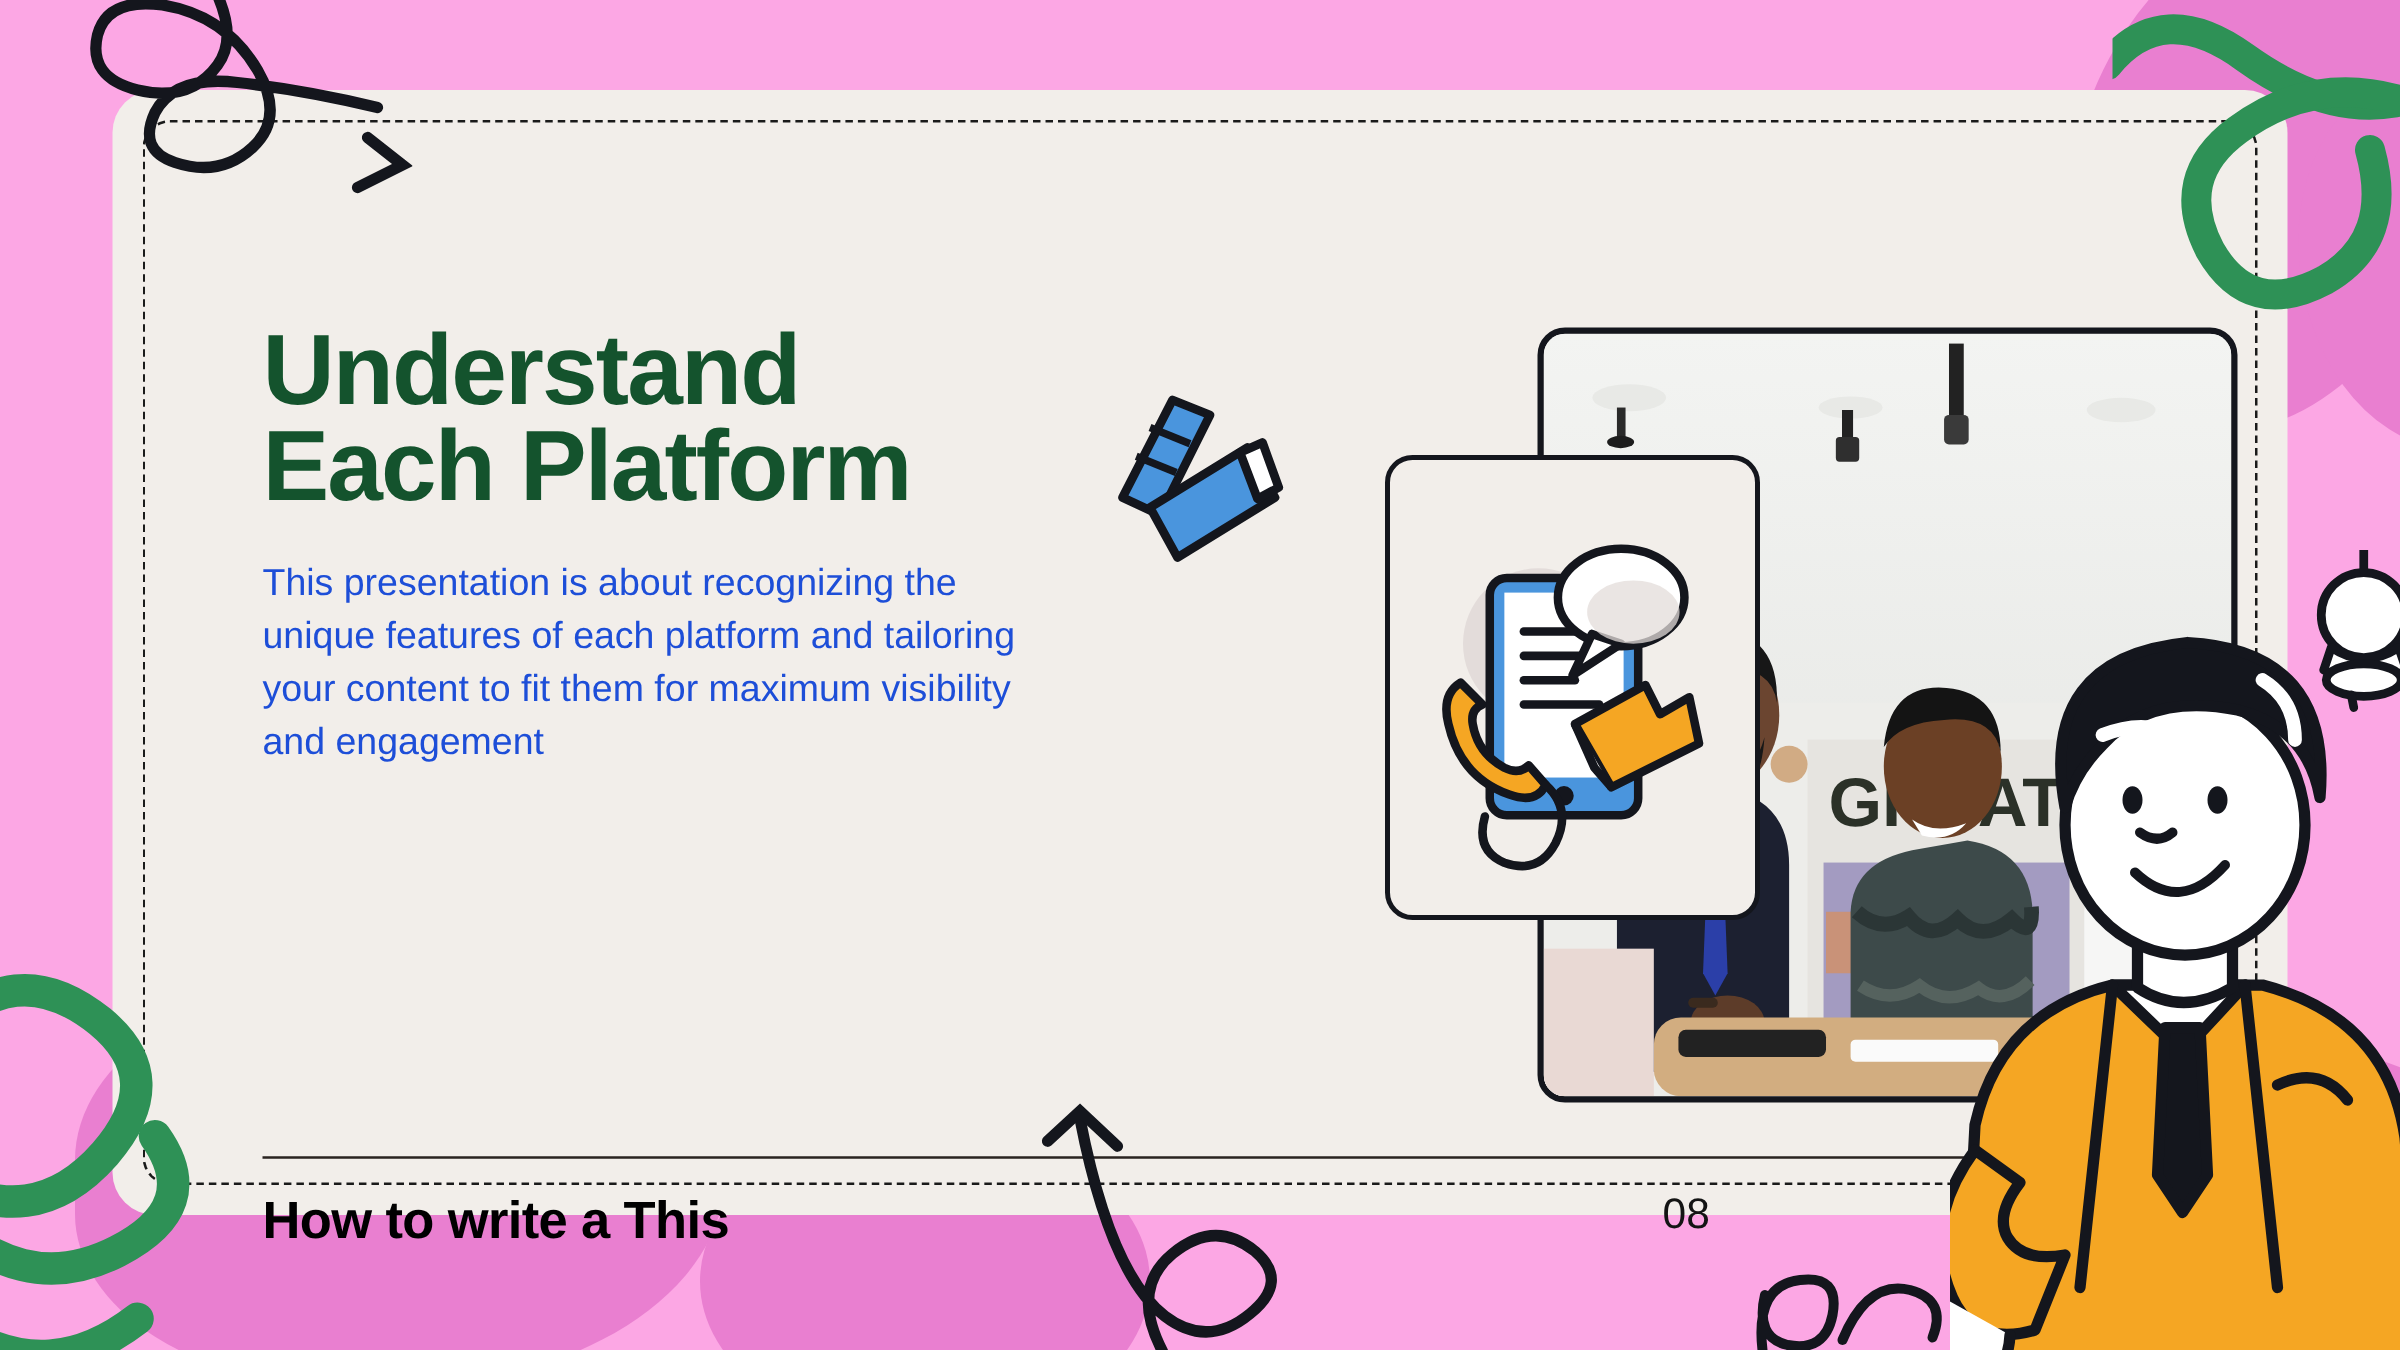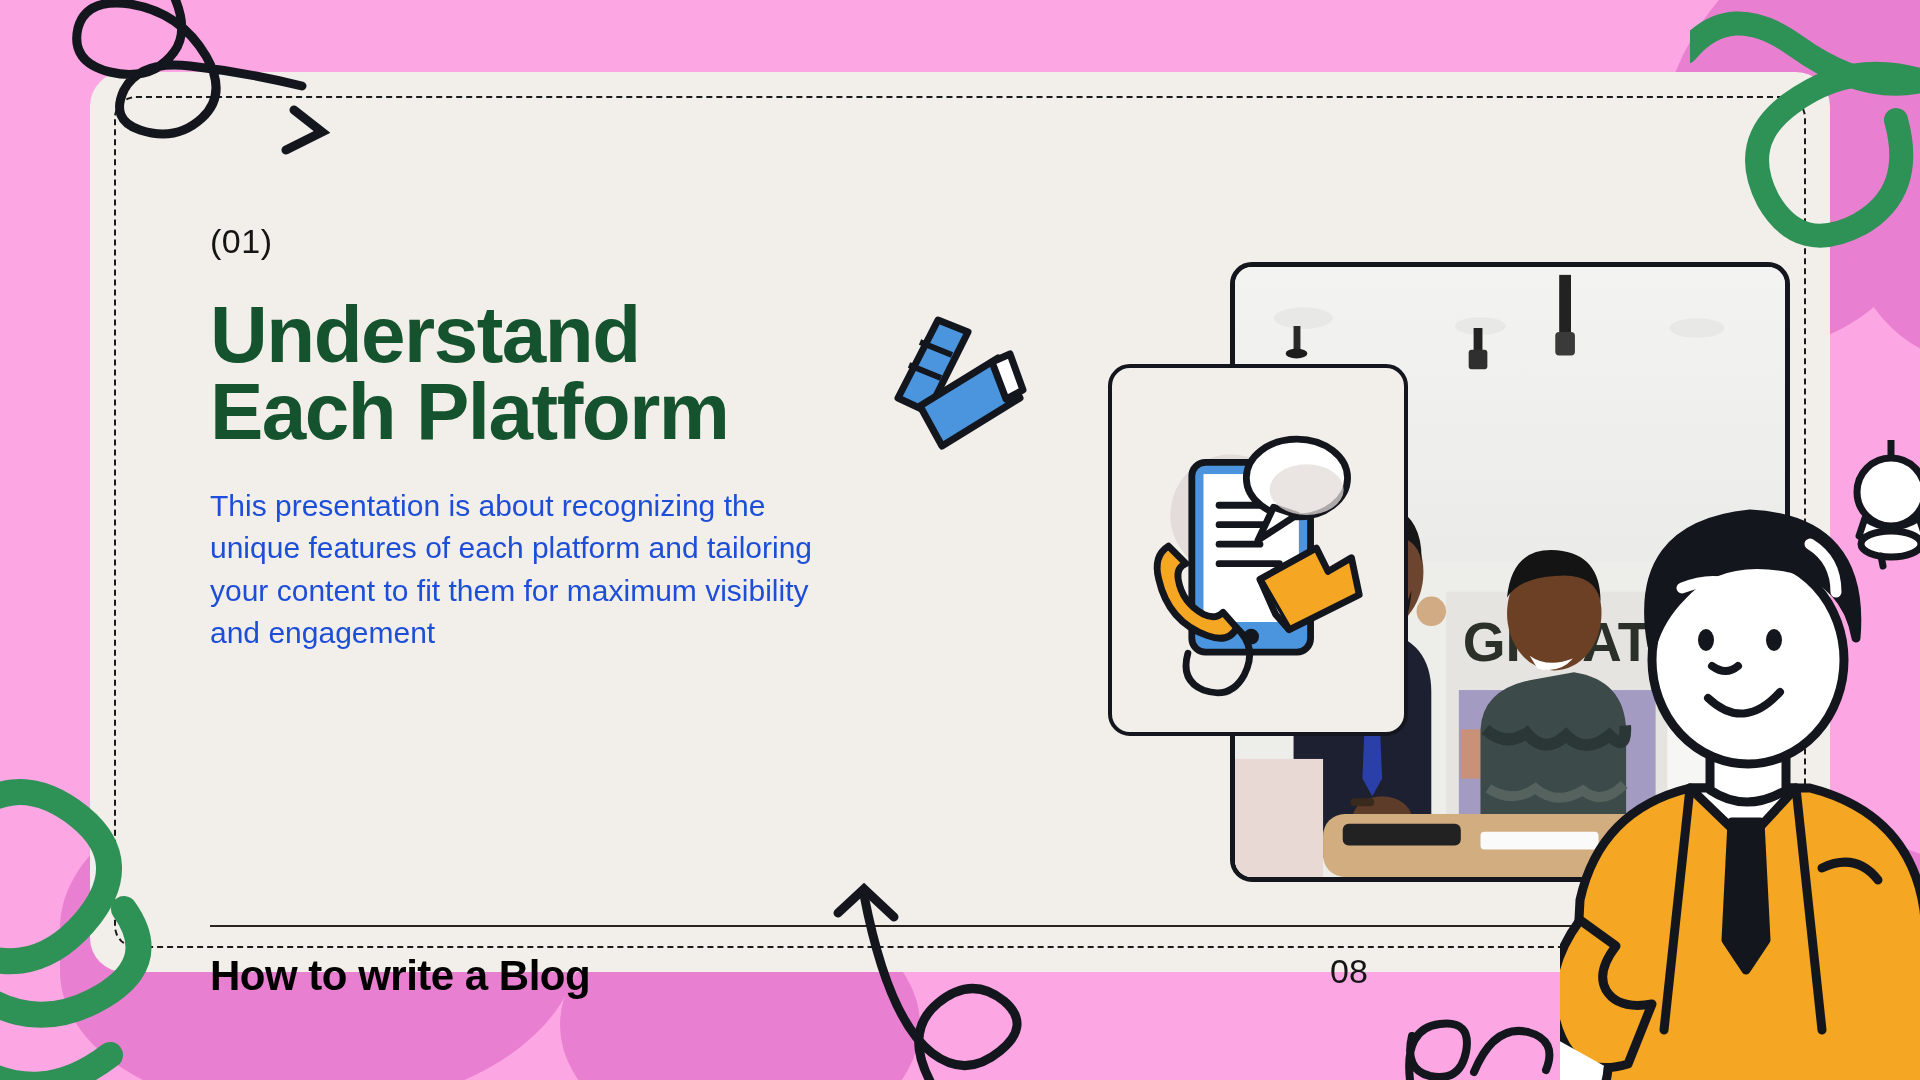--- a/index.html
+++ b/index.html
@@ -145,28 +145,27 @@
   <div class="blob blob-a"></div>
   <div class="blob blob-b"></div>
   <div class="blob blob-c"></div>
   <div class="blob blob-d"></div>
   <div class="blob blob-e"></div>
 
   <div id="card">
     <div id="card-dashed"></div>
 
     <div id="left-col">
-      <div id="section-number">(01)</div>
       <h1 id="heading">Understand
 Each Platform</h1>
       <p id="body-text">This presentation is about recognizing the unique features of each platform and tailoring your content to fit them for maximum visibility and engagement</p>
     </div>
 
     <div id="divider"></div>
-    <div id="footer-title">How to write a Blog</div>
+    <div id="footer-title">How to write a This</div>
     <div id="page-number">08</div>
 
     <div id="clapper">
       <svg viewBox="0 0 150 150">
         <g stroke="#14161D" stroke-width="7" stroke-linejoin="round">
           <polygon points="18,96 58,18 88,30 48,110" fill="#4A95DD"></polygon>
           <line x1="40" y1="40" x2="72" y2="53" stroke-width="6"></line>
           <line x1="29" y1="63" x2="61" y2="76" stroke-width="6"></line>
           <polygon points="40,104 118,56 140,96 62,144" fill="#4A95DD"></polygon>
           <polygon points="112,60 130,52 143,88 126,97" fill="#FFFFFF"></polygon>

